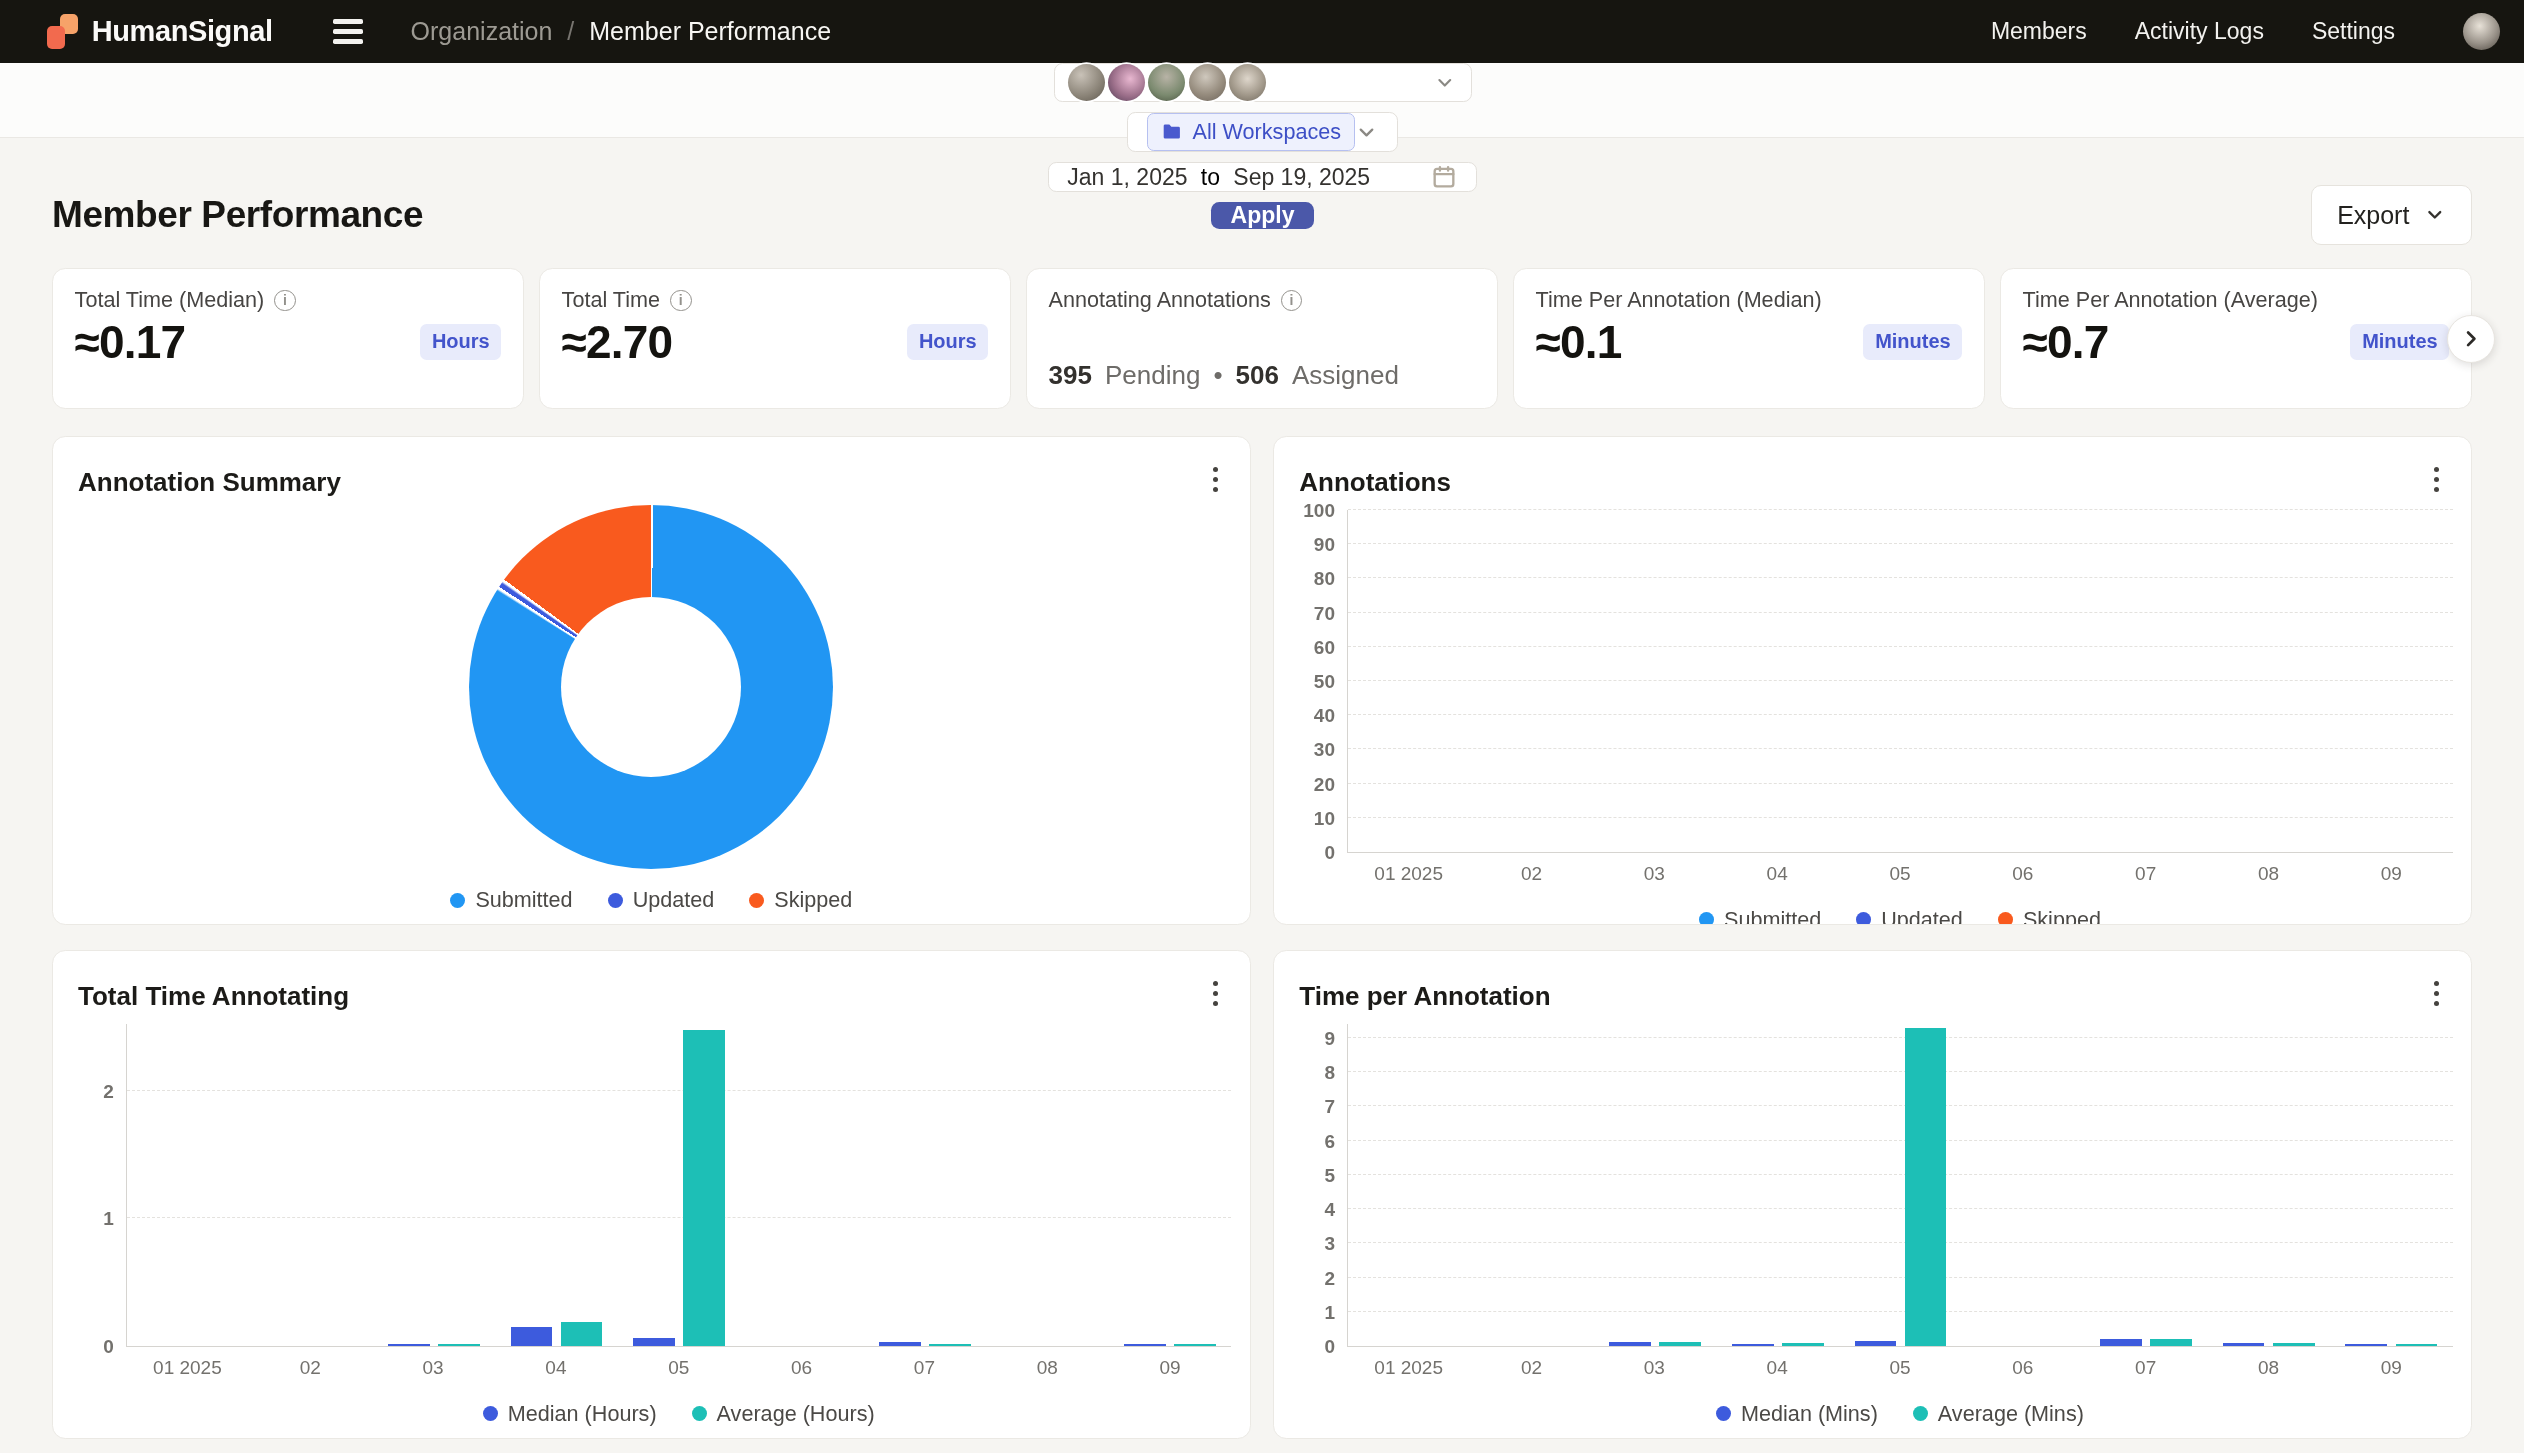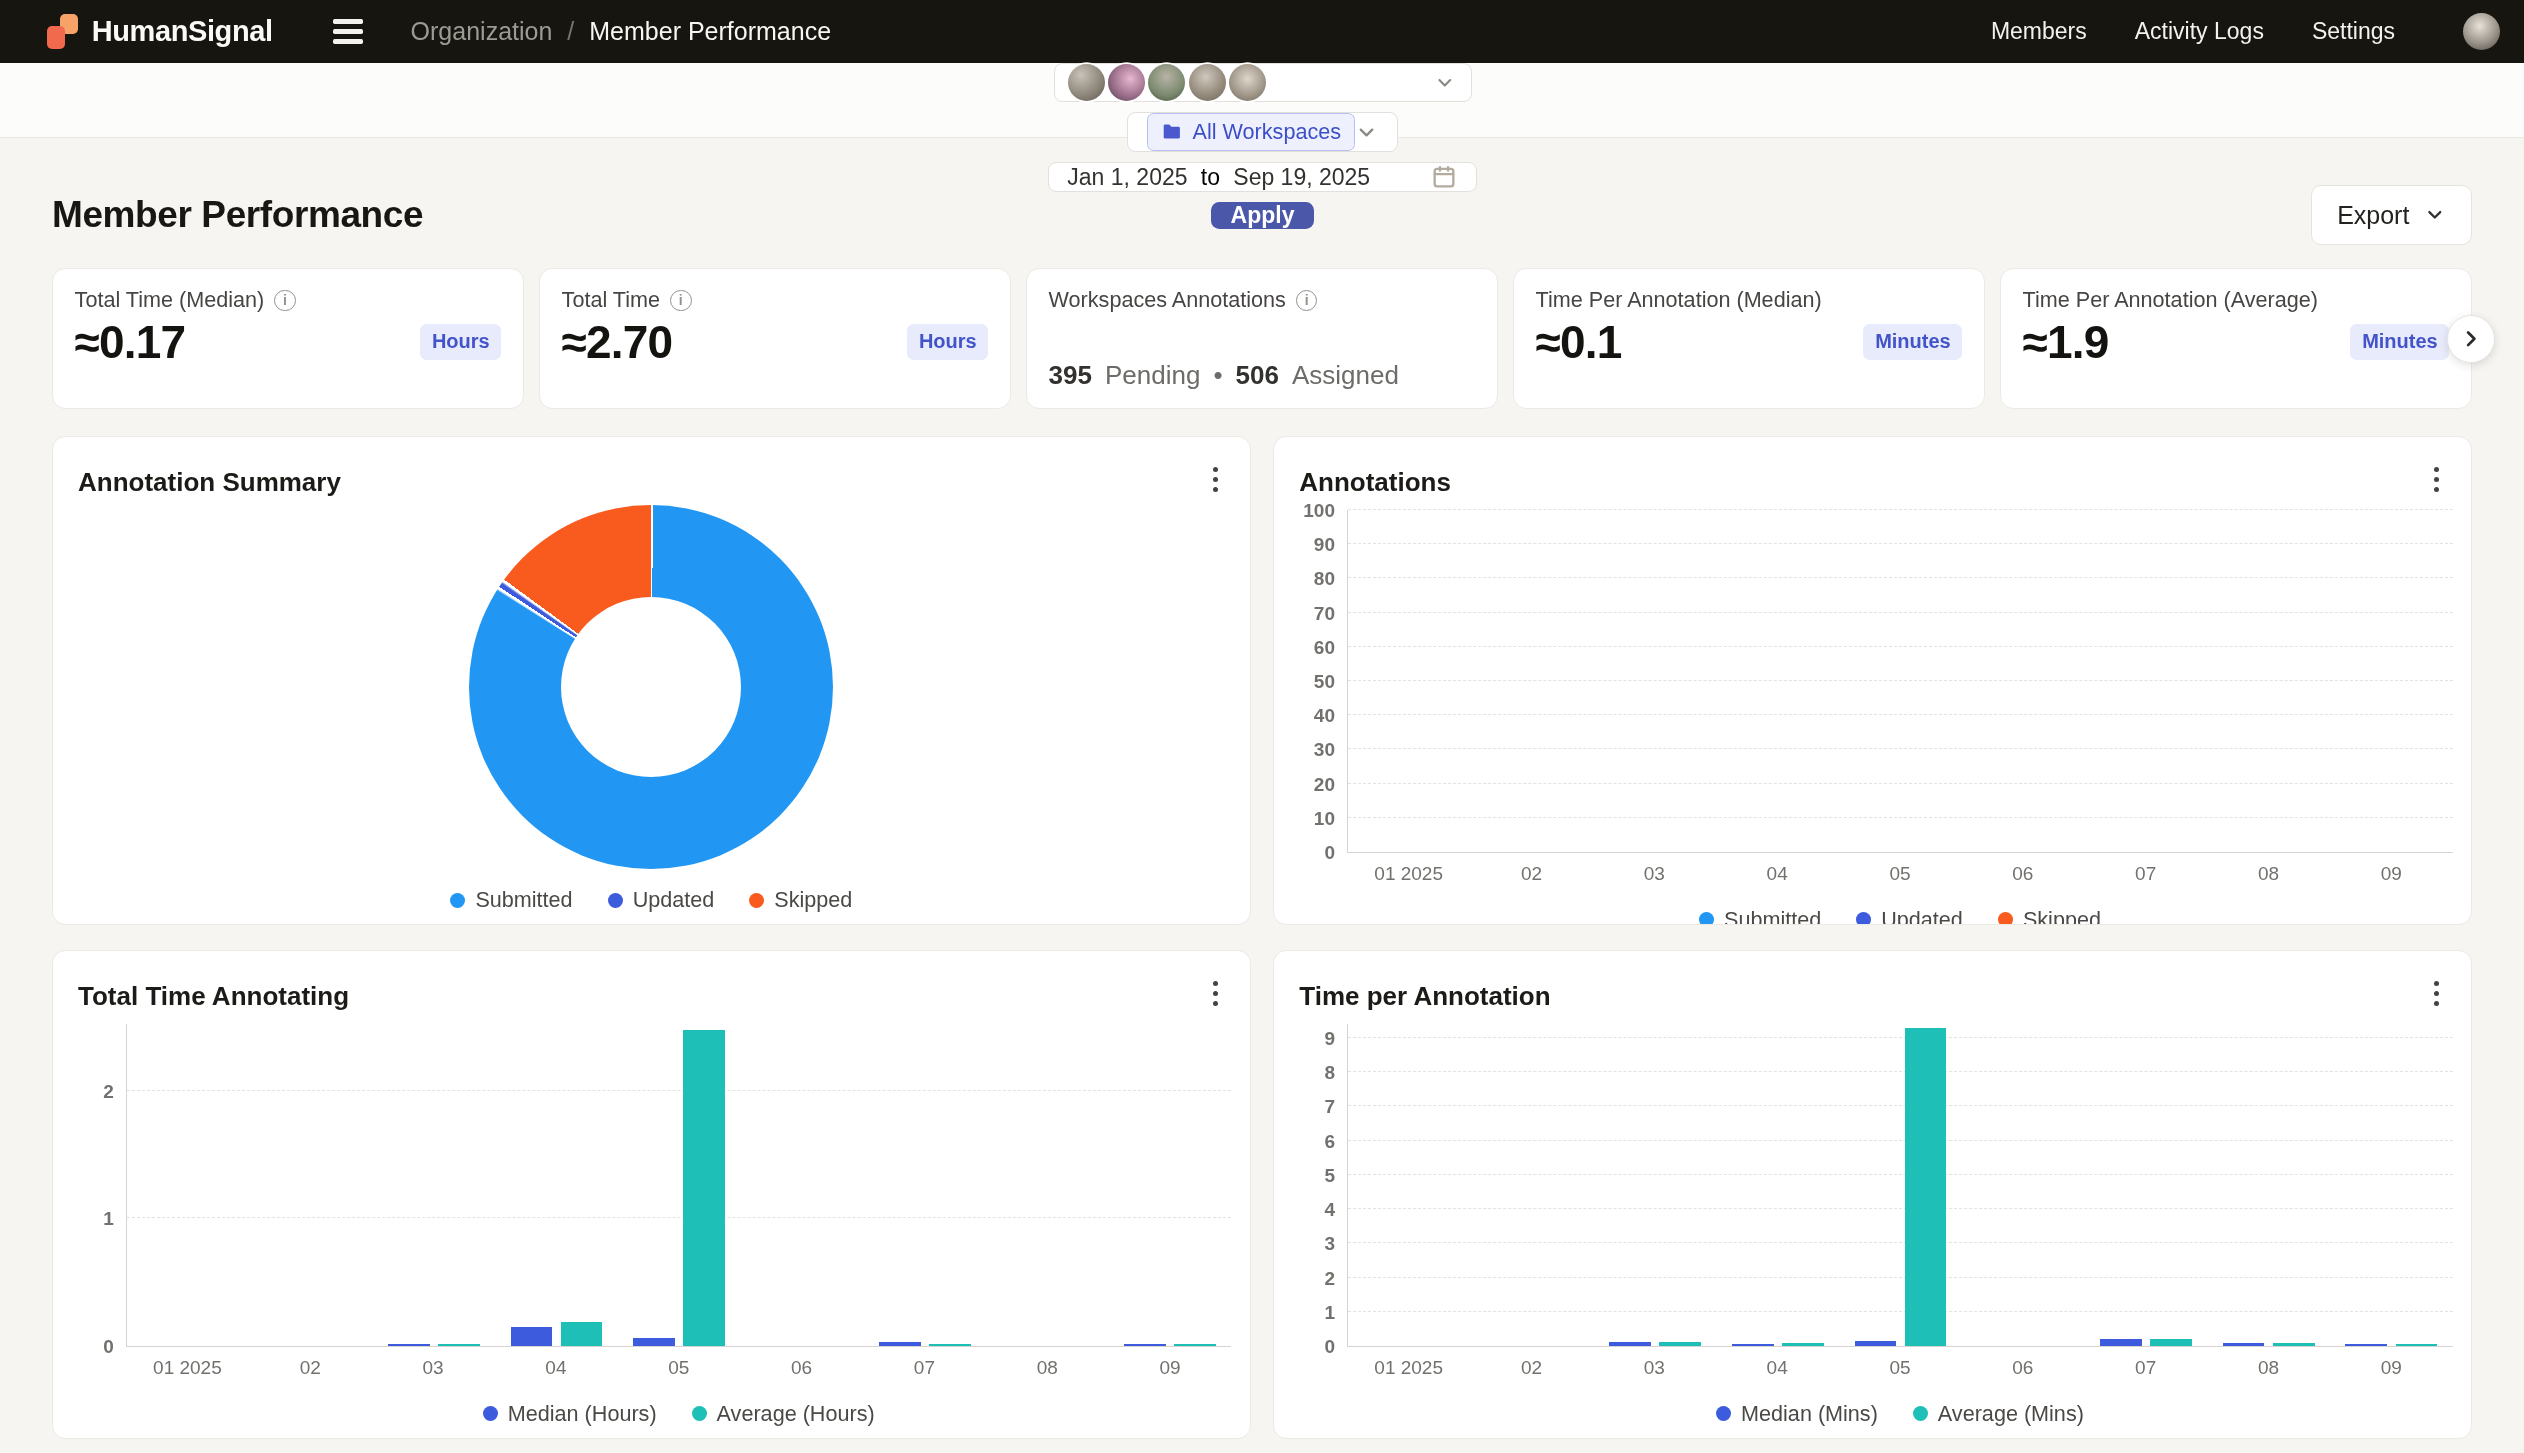--- a/index.html
+++ b/index.html
@@ -193,21 +193,21 @@
           <span>Total Time</span>
           <span class="info-icon">i</span>
         </div>
         <div class="value-row">
           <span class="card-value">≈2.70</span>
           <span class="badge">Hours</span>
         </div>
       </div>
       <div class="card">
         <div class="card-label-row">
-          <span>Workspaces Annotations</span>
+          <span>Annotating Annotations</span>
           <span class="info-icon">i</span>
         </div>
         <div class="card-footer">
           <b>395</b>
           <span>Pending</span>
           <span>•</span>
           <b>506</b>
           <span>Assigned</span>
         </div>
       </div>
@@ -218,21 +218,21 @@
         <div class="value-row">
           <span class="card-value">≈0.1</span>
           <span class="badge">Minutes</span>
         </div>
       </div>
       <div class="card">
         <div class="card-label-row">
           <span>Time Per Annotation (Average)</span>
         </div>
         <div class="value-row">
-          <span class="card-value">≈1.9</span>
+          <span class="card-value">≈0.7</span>
           <span class="badge">Minutes</span>
         </div>
       </div>
       <div class="next-btn">
         <svg width="21.6" height="21.6" viewBox="0 0 24 24" fill="none" stroke="#2d2b28" stroke-width="3" stroke-linecap="round" stroke-linejoin="round">
             <polyline points="9 5 16 12 9 19"></polyline>
           </svg>
       </div>
     </div>
 

